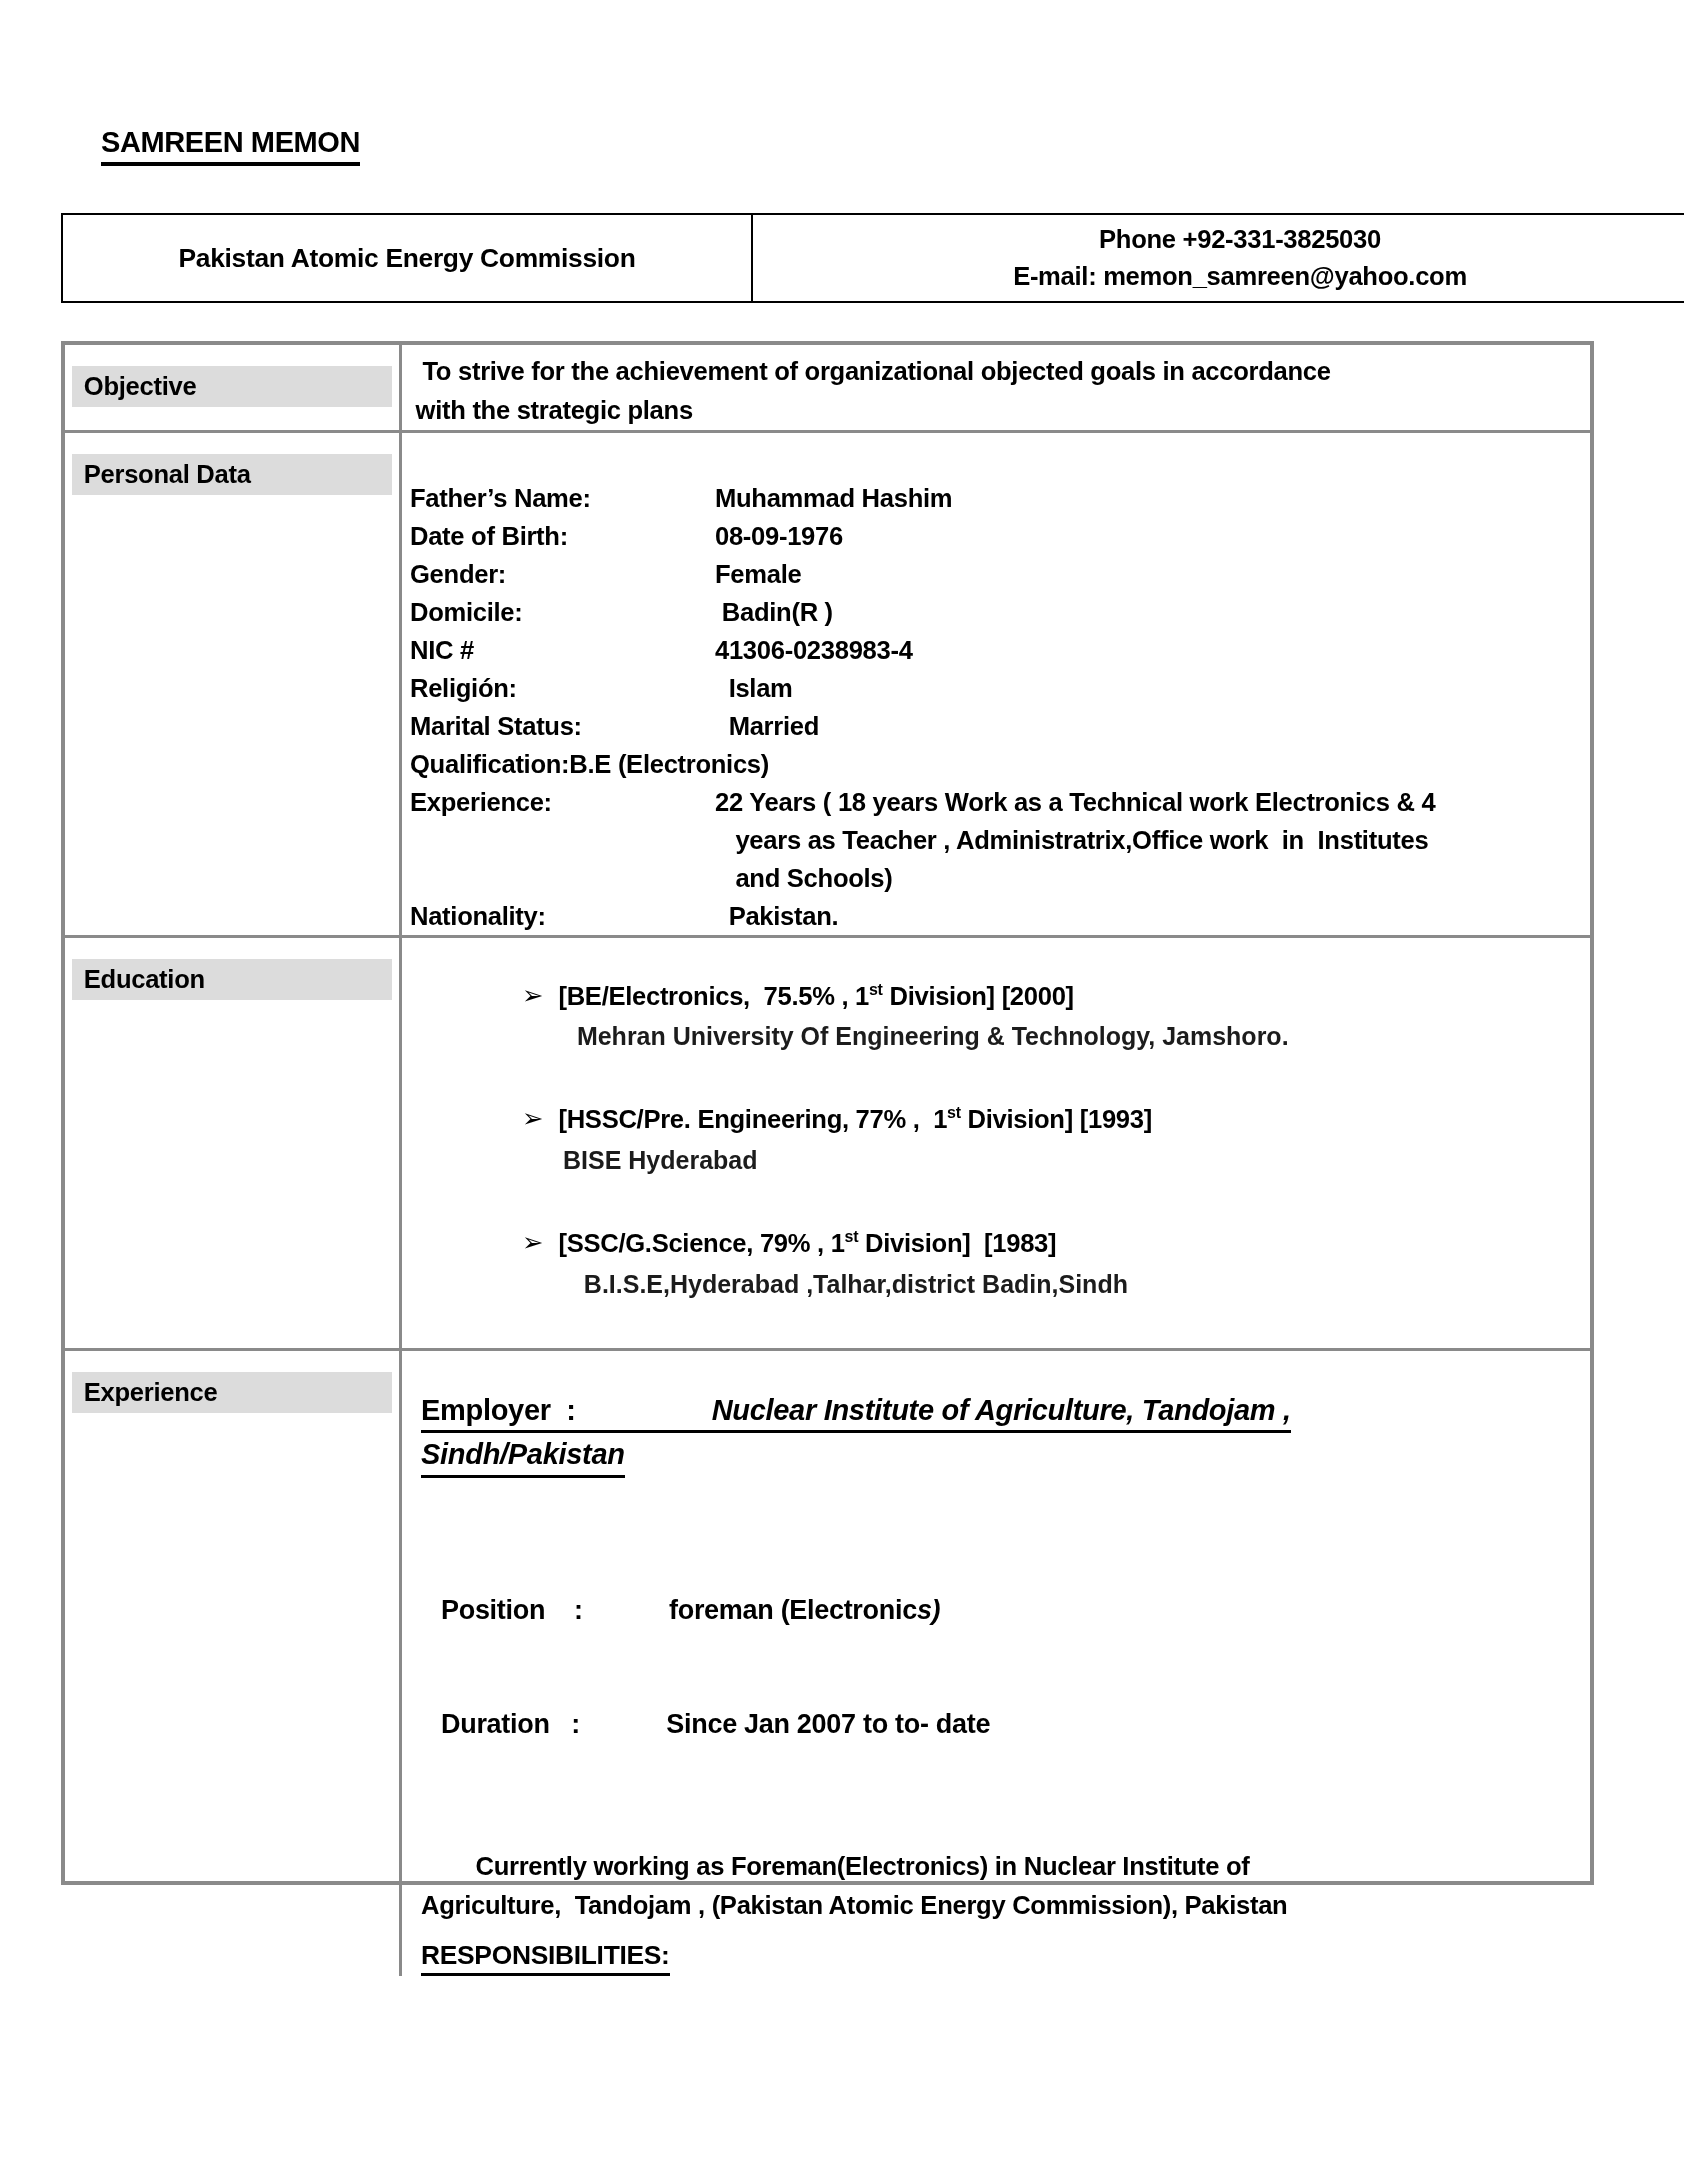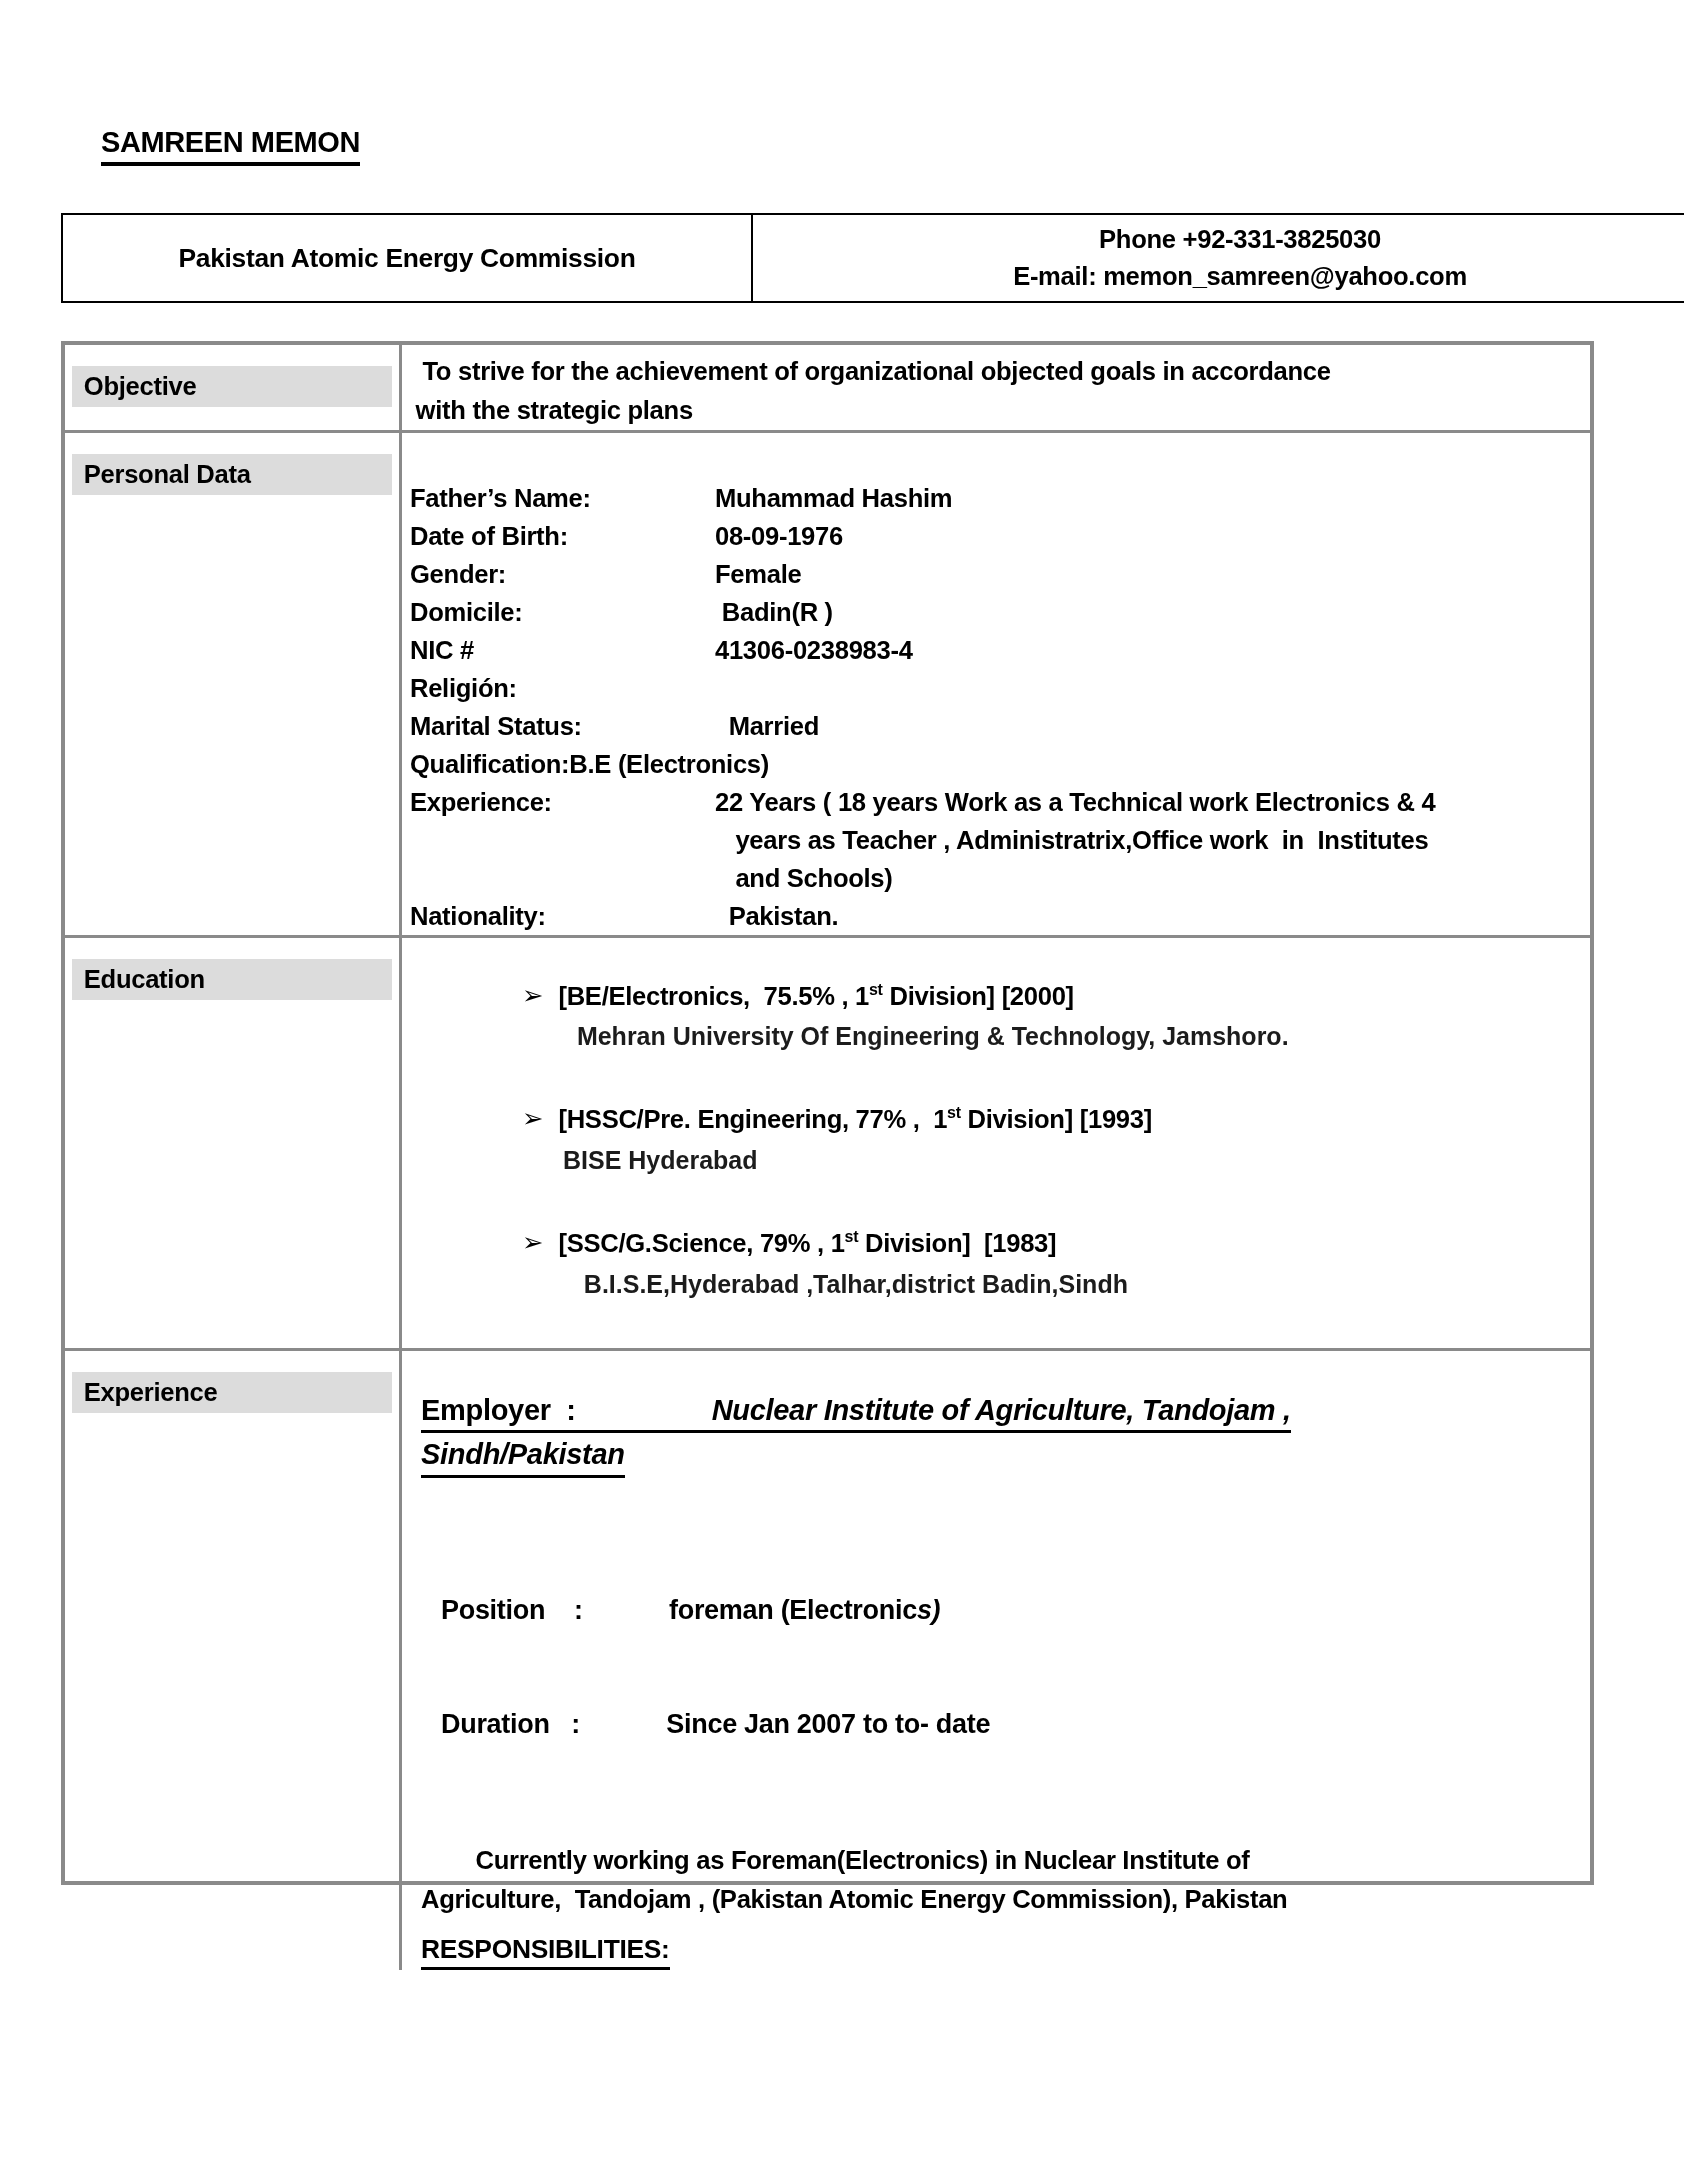--- a/index.html
+++ b/index.html
@@ -184,21 +184,21 @@
     margin-top: 37px;
     font-size: 27px;
     font-weight: 700;
     letter-spacing: -0.3px;
     line-height: 38px;
     white-space: pre;
     margin-left: 20px;
   }
   .exp-meta .it { font-style: italic; }
   .exp-summary {
-    margin-top: 22px;
+    margin-top: 28px;
     font-size: 25.6px;
     font-weight: 700;
     letter-spacing: -0.3px;
     line-height: 39px;
     white-space: pre-wrap;
   }
   .resp-heading {
     margin-top: 15.3px;
     display: inline-block;
     border-bottom: 3.4px solid #000;
@@ -257,20 +257,21 @@
           <div class="p-row">
             <span class="p-label">Domicile:</span>
             <span class="p-value"> Badin(R )</span>
           </div>
           <div class="p-row">
             <span class="p-label">NIC #</span>
             <span class="p-value">41306-0238983-4</span>
           </div>
           <div class="p-row">
             <span class="p-label">Religión:</span>
+            <span class="p-value">  Islam</span>
           </div>
           <div class="p-row">
             <span class="p-label">Marital Status:</span>
             <span class="p-value">  Married</span>
           </div>
           <div class="p-row">
             <span class="p-label">Qualification:B.E (Electronics)</span>
             <span class="p-value"></span>
           </div>
           <div class="p-row">

